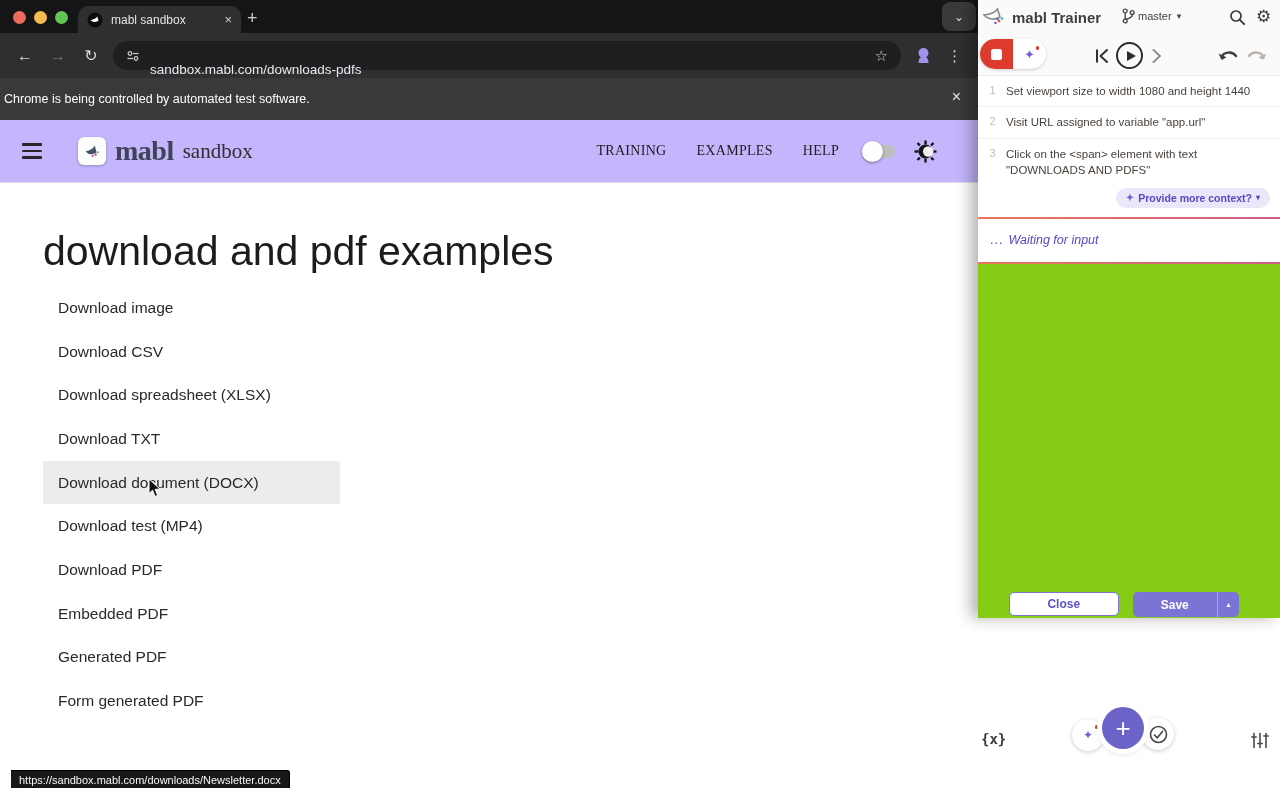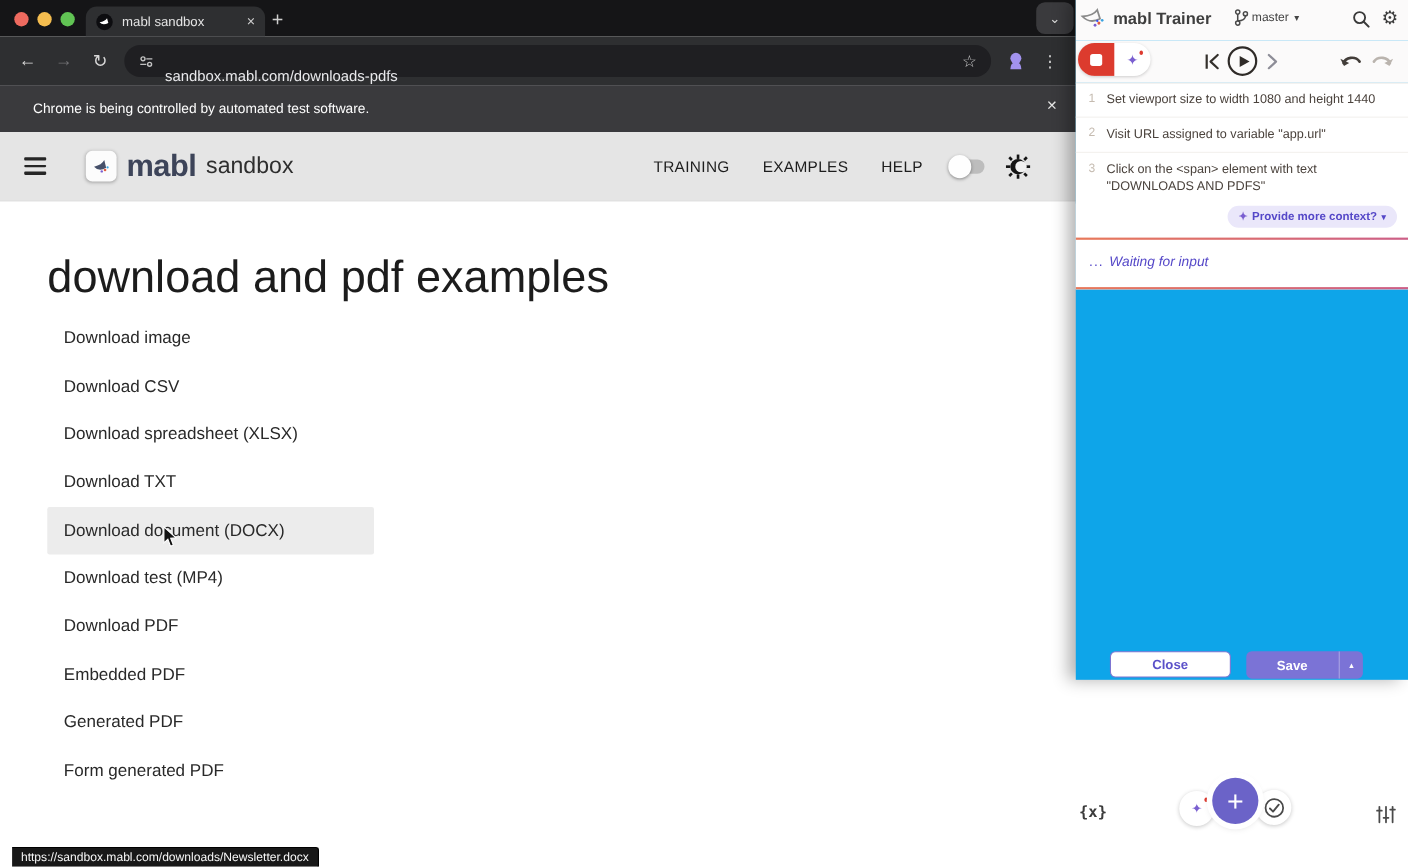--- a/index.html
+++ b/index.html
@@ -29,28 +29,28 @@
   .nav-ic.dim { color:#6f6f72; }
   .nav-ic + .nav-ic { margin-left:9px; }
   .omnibox { margin-left:10px; width:788px; height:29px; background:#1f1f22; border-radius:15px;
              display:flex; align-items:center; padding:0 13px; }
   .url { color:#e9e9ec; font-size:13.5px; margin-left:10px; flex:1; white-space:nowrap;margin-top:28px; }
   .star { color:#c9c9c9; font-size:15px; }
   .ext-ic { margin-left:15px; }
   .kebab { margin-left:16px; color:#d6d6d6; font-size:15px; }
 
   .infobar { position:relative; height:42px; background:#3a3a3d; display:flex; align-items:center;
-             padding-left:30px; }
+             padding-left:4px; }
   .infobar-text { color:#fdfdfd; font-size:12.5px; }
   .infobar-close { position:absolute; right:17px; top:11px; color:#e6e6e6; font-size:16px; line-height:16px; }
 
   
   .site { position:absolute; top:120px; left:0; width:978px; height:668px; background:#ffffff; }
-  .site-header { height:63px; background:#e5e5e5; border-bottom:1px solid #e0e0e0;
-                 display:flex; align-items:center; }
+  .site-header { height:63px; background:#c4b5fd; border-bottom:1px solid #e0e0e0;
+                 display:flex; align-items:center;font-family:Liberation Serif, serif; }
   .hamburger { margin-left:22px; width:20px; display:flex; flex-direction:column; gap:4px; }
   .hamburger span { height:2.5px; background:#262626; border-radius:1px; }
   .site-logo { margin-left:36px; width:28px; height:28px; background:#fcfcfc; border-radius:6px;
                box-shadow:0 1px 3px rgba(0,0,0,.25); display:flex; align-items:center; justify-content:center; }
   .brand { margin-left:9px; font-size:28px; font-weight:bold; color:#3d4459; letter-spacing:-0.5px; }
   .brand-suffix { margin-left:9px; font-size:21px; color:#2e2e2e; }
   .site-nav { margin-left:auto; display:flex; gap:30px; }
   .site-nav .nav-link { font-size:14px; color:#1e1e1e; letter-spacing:0.3px; }
   .toggle { margin-left:26px; position:relative; width:30px; height:13px; background:#bdbdbd; border-radius:7px; }
   .toggle .knob { position:absolute; left:-3px; top:-4px; width:21px; height:21px; border-radius:50%;
@@ -64,21 +64,21 @@
   .link-item.hl { margin-left:43px; width:297px; padding-left:15px; background:#ececec; border-radius:2px; }
 
   .cursor { position:absolute; left:148px; top:358px; }
 
   .status-tip { position:absolute; left:0; bottom:0; height:18px; background:#181818;
                 border:1px solid #000; border-left:none; border-bottom:none; border-radius:0 3px 0 0;
                 display:flex; align-items:center; padding:0 8px;margin-left:11px; }
   .status-tip span { color:#f7f7f7; font-size:11px; white-space:nowrap; }
 
   
-  .trainer { position:absolute; left:978px; top:0; width:302px; height:618px; background:#0ea5e9;
+  .trainer { position:absolute; left:978px; top:0; width:302px; height:618px; background:#84cc16;
              box-shadow:-7px 0 14px rgba(0,0,0,.30); }
   .tr-header { position:relative; height:37px; background:#fbfafa; }
   .tr-logo { position:absolute; left:4px; top:6px; }
   .tr-title { position:absolute; left:34px; top:9px; font-size:15px; font-weight:600; color:#3e3e3e; }
   .branch { position:absolute; left:144px; top:8px; display:flex; align-items:center; gap:3px; }
   .branch-label { font-size:11px; color:#454545; }
   .branch-caret { font-size:9px; color:#454545; margin-left:2px; }
   .tr-search { position:absolute; left:251px; top:9px; }
   .tr-gear { position:absolute; left:278px; top:7px; font-size:17px; color:#3a3a3a; line-height:20px; }
 

